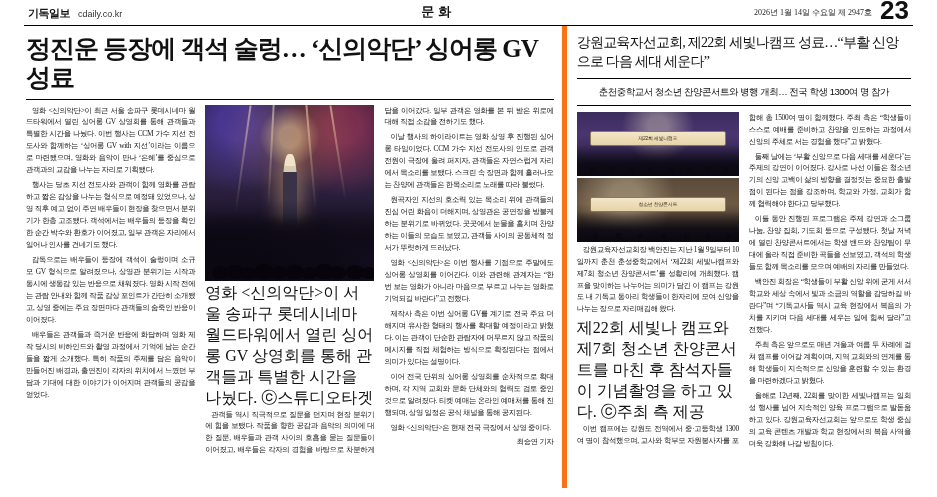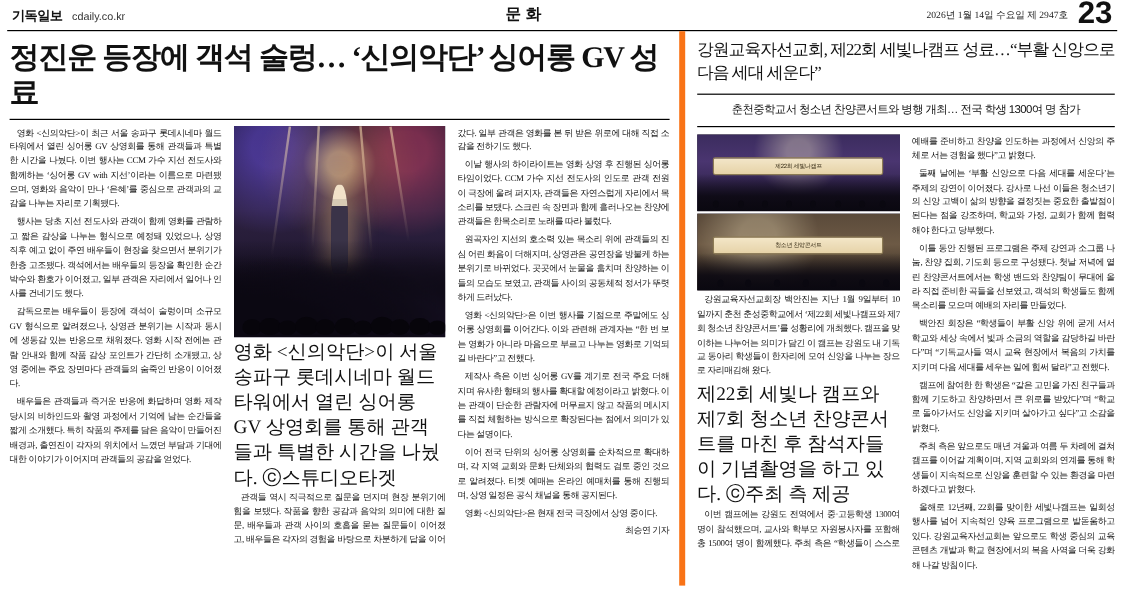--- a/index.html
+++ b/index.html
@@ -3,21 +3,21 @@
 <meta charset="utf-8">
 <style>
   html,body{margin:0;padding:0;}
   body{
     width:937px;height:497px;
     background:#ffffff;
     font-family:"Liberation Serif", serif;
     color:#111;
     overflow:hidden;
   }
-  .page{position:relative;width:937px;height:497px;box-sizing:border-box;padding:0 6px;}
+  .page{position:relative;width:937px;height:497px;box-sizing:border-box;padding:0 24px;}
 
   
   .masthead{
     display:flex;align-items:flex-end;justify-content:space-between;
     padding:6px 4px 4px 4px;
     border-bottom:1px solid #000;
     height:26px;box-sizing:border-box;
   }
   .mh-left{display:flex;align-items:baseline;gap:8px;}
   .mh-logo{font-family:"Liberation Sans",sans-serif;font-weight:bold;font-size:11px;letter-spacing:-0.5px;}
@@ -224,20 +224,19 @@
             <span class="rowhead" style="left:92%;"></span>
           </div>
         </div>
 
         <p class="t">강원교육자선교회장 백안진는 지난 1월 9일부터 10일까지 춘천 춘성중학교에서 ‘제22회 세빛나캠프와 제7회 청소년 찬양콘서트’를 성황리에 개최했다. 캠프을 맞이하는 나누어는 의미가 담긴 이 캠프는 강원도 내 기독교 동아리 학생들이 한자리에 모여 신앙을 나누는 장으로 자리매김해 왔다.</p>
         <div class="cap">제22회 세빛나 캠프와 제7회 청소년 찬양콘서트를 마친 후 참석자들이 기념촬영을 하고 있다. ⓒ주최 측 제공</div>
         <p class="t">이번 캠프에는 강원도 전역에서 중·고등학생 1300여 명이 참석했으며, 교사와 학부모 자원봉사자를 포함해 총 1500여 명이 함께했다. 주최 측은 “학생들이 스스로 예배를 준비하고 찬양을 인도하는 과정에서 신앙의 주체로 서는 경험을 했다”고 밝혔다.</p>
         <p class="t">둘째 날에는 ‘부활 신앙으로 다음 세대를 세운다’는 주제의 강연이 이어졌다. 강사로 나선 이들은 청소년기의 신앙 고백이 삶의 방향을 결정짓는 중요한 출발점이 된다는 점을 강조하며, 학교와 가정, 교회가 함께 협력해야 한다고 당부했다.</p>
         <p class="t">이틀 동안 진행된 프로그램은 주제 강연과 소그룹 나눔, 찬양 집회, 기도회 등으로 구성됐다. 첫날 저녁에 열린 찬양콘서트에서는 학생 밴드와 찬양팀이 무대에 올라 직접 준비한 곡들을 선보였고, 객석의 학생들도 함께 목소리를 모으며 예배의 자리를 만들었다.</p>
         <p class="t">백안진 회장은 “학생들이 부활 신앙 위에 굳게 서서 학교와 세상 속에서 빛과 소금의 역할을 감당하길 바란다”며 “기독교사들 역시 교육 현장에서 복음의 가치를 지키며 다음 세대를 세우는 일에 힘써 달라”고 전했다.</p>
-        <p class="t">캠프에 참여한 한 학생은 “같은 고민을 가진 친구들과 함께 기도하고 찬양하면서 큰 위로를 받았다”며 “학교로 돌아가서도 신앙을 지키며 살아가고 싶다”고 소감을 밝혔다.</p>
         <p class="t">주최 측은 앞으로도 매년 겨울과 여름 두 차례에 걸쳐 캠프를 이어갈 계획이며, 지역 교회와의 연계를 통해 학생들이 지속적으로 신앙을 훈련할 수 있는 환경을 마련하겠다고 밝혔다.</p>
         <p class="t">올해로 12년째, 22회를 맞이한 세빛나캠프는 일회성 행사를 넘어 지속적인 양육 프로그램으로 발돋움하고 있다. 강원교육자선교회는 앞으로도 학생 중심의 교육 콘텐츠 개발과 학교 현장에서의 복음 사역을 더욱 강화해 나갈 방침이다.</p>
       </div>
     </div>
 
   </div>
 </div>
 
 </body></html>

